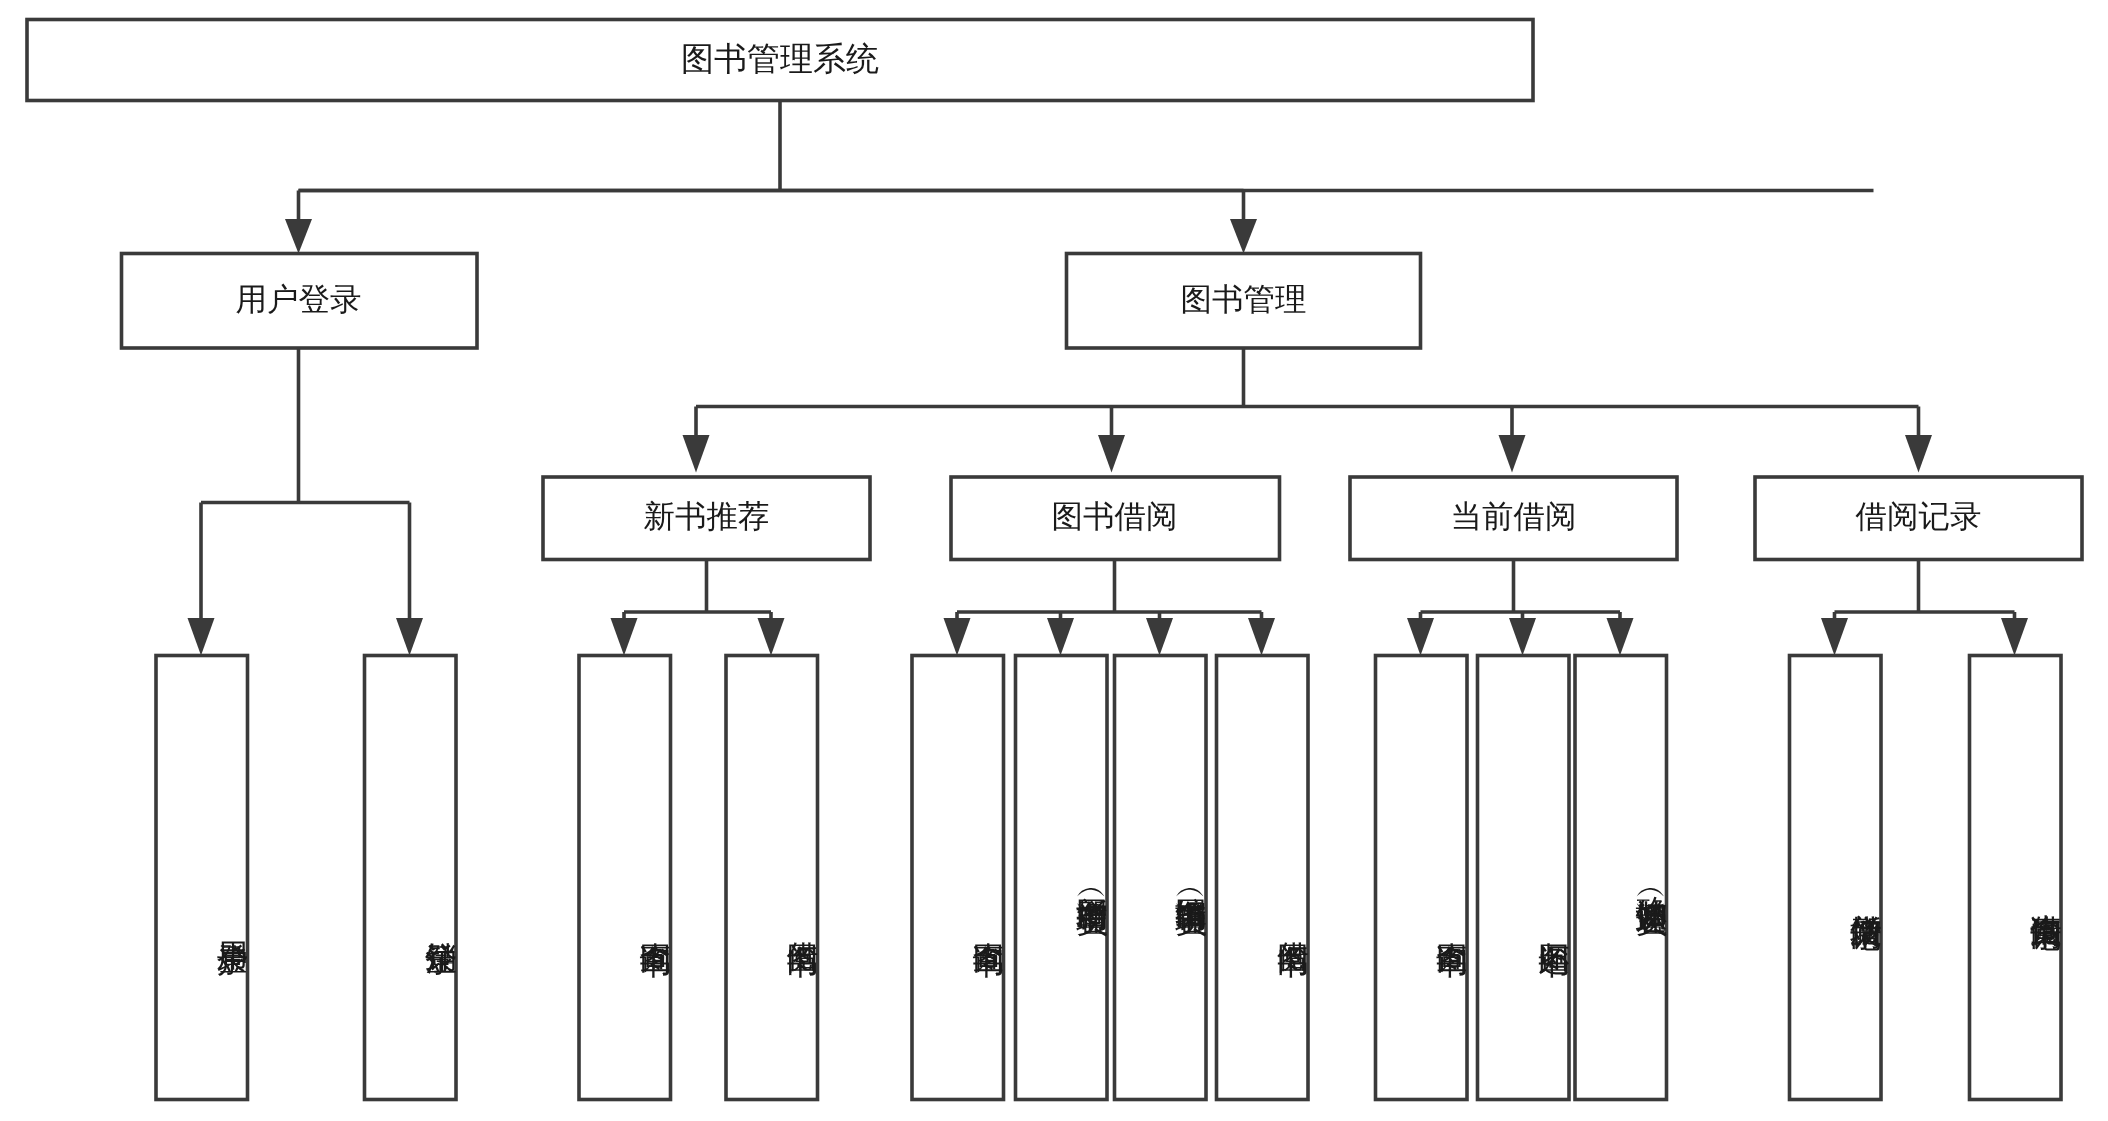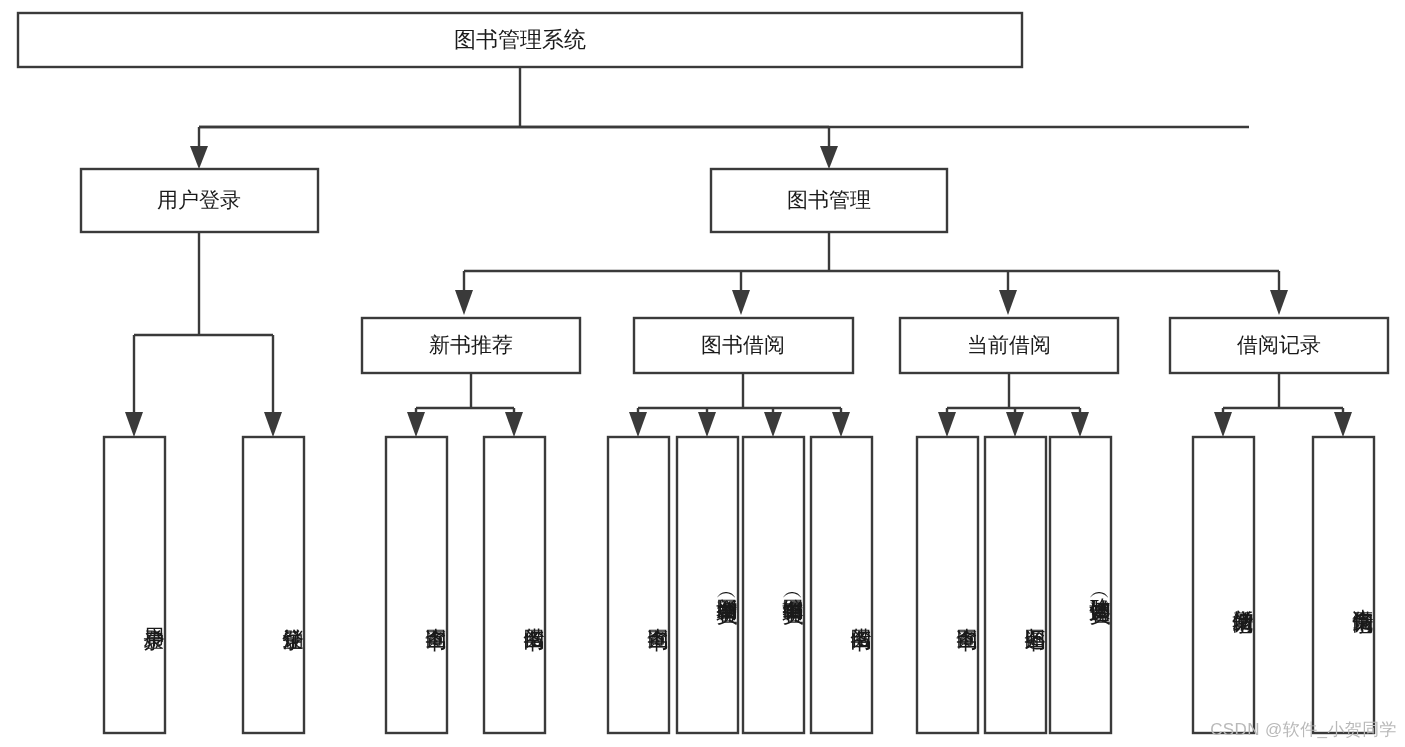--- a/index.html
+++ b/index.html
@@ -242,15 +242,14 @@
   <div class="vertical-label" style="left:917px; top:500px; width:61px; height:225px;">查询图书</div>
 
   <div class="vertical-label" style="left:985px; top:500px; width:61px; height:225px;">归还图书</div>
 
   <div class="vertical-label" style="left:1050px; top:443px; width:61px; height:285px;">确认归还（管理员）</div>
 
   <div class="vertical-label" style="left:1193px; top:465px; width:61px; height:260px;">新增借阅记录</div>
 
   <div class="vertical-label" style="left:1313px; top:465px; width:61px; height:260px;">查询借阅记录</div>
 
-  <div class="watermark">CSDN @软件_小贺同学</div>
 
 </div>
 
 </body></html>

